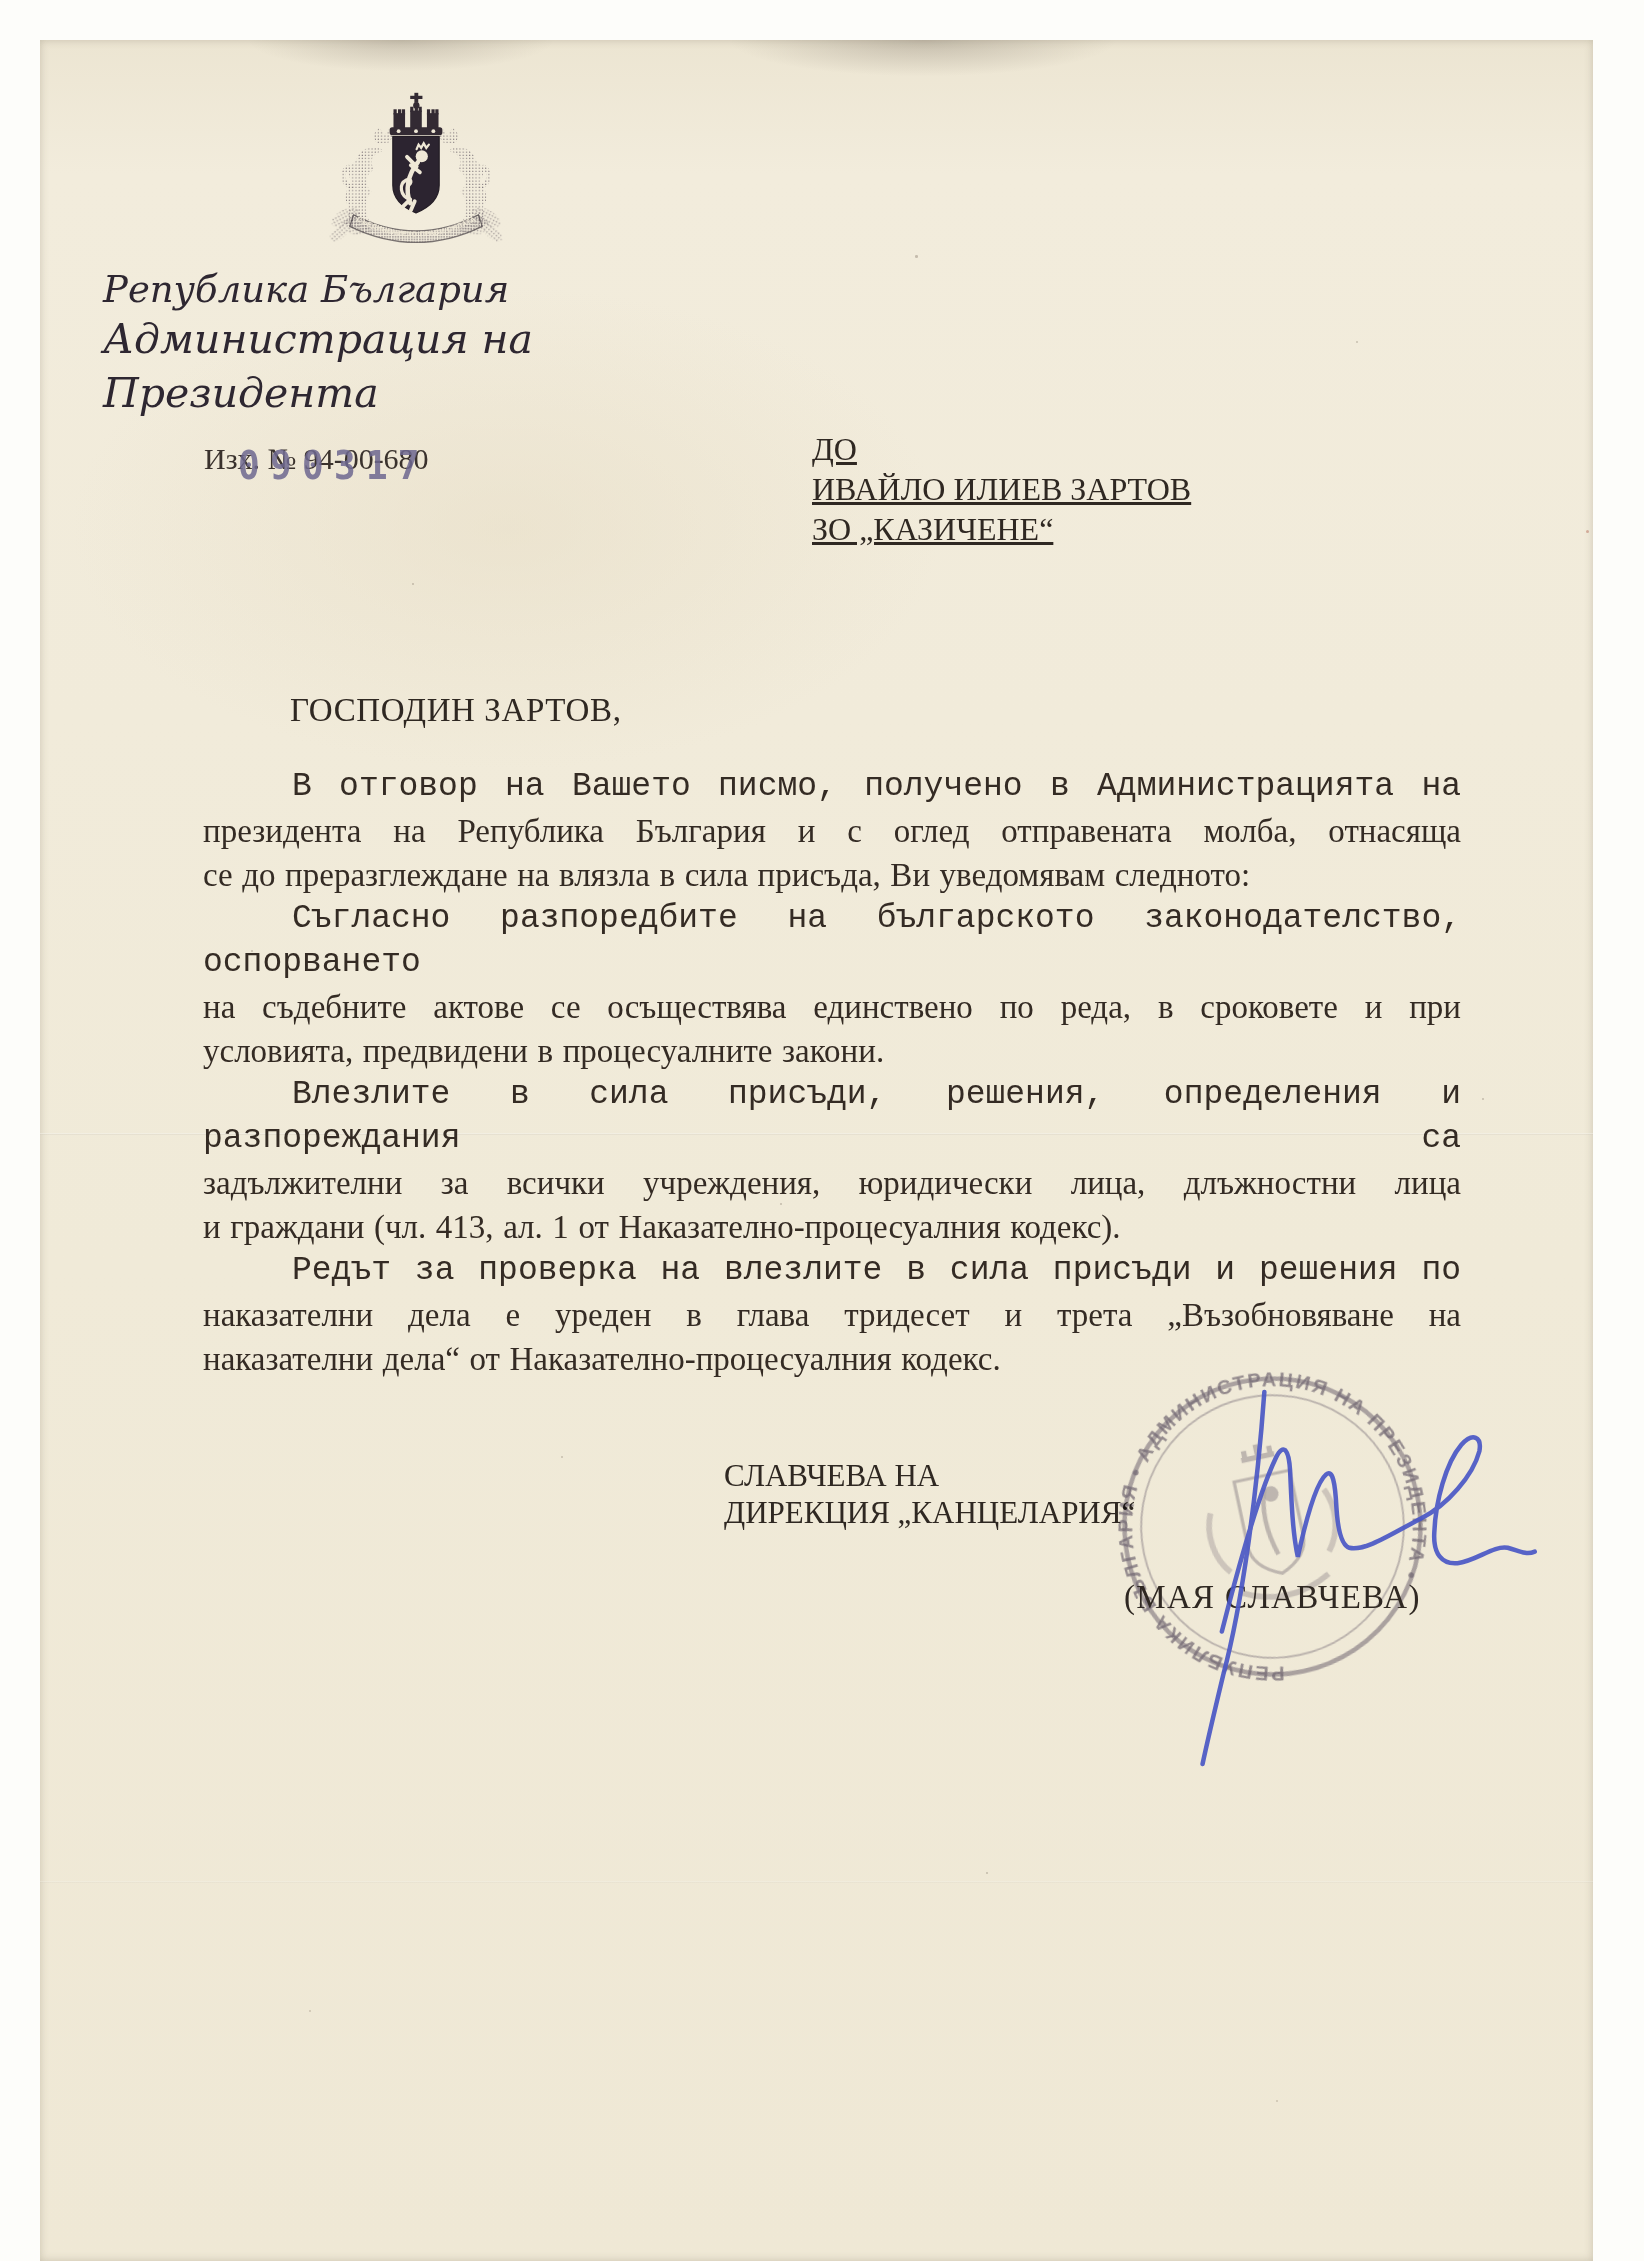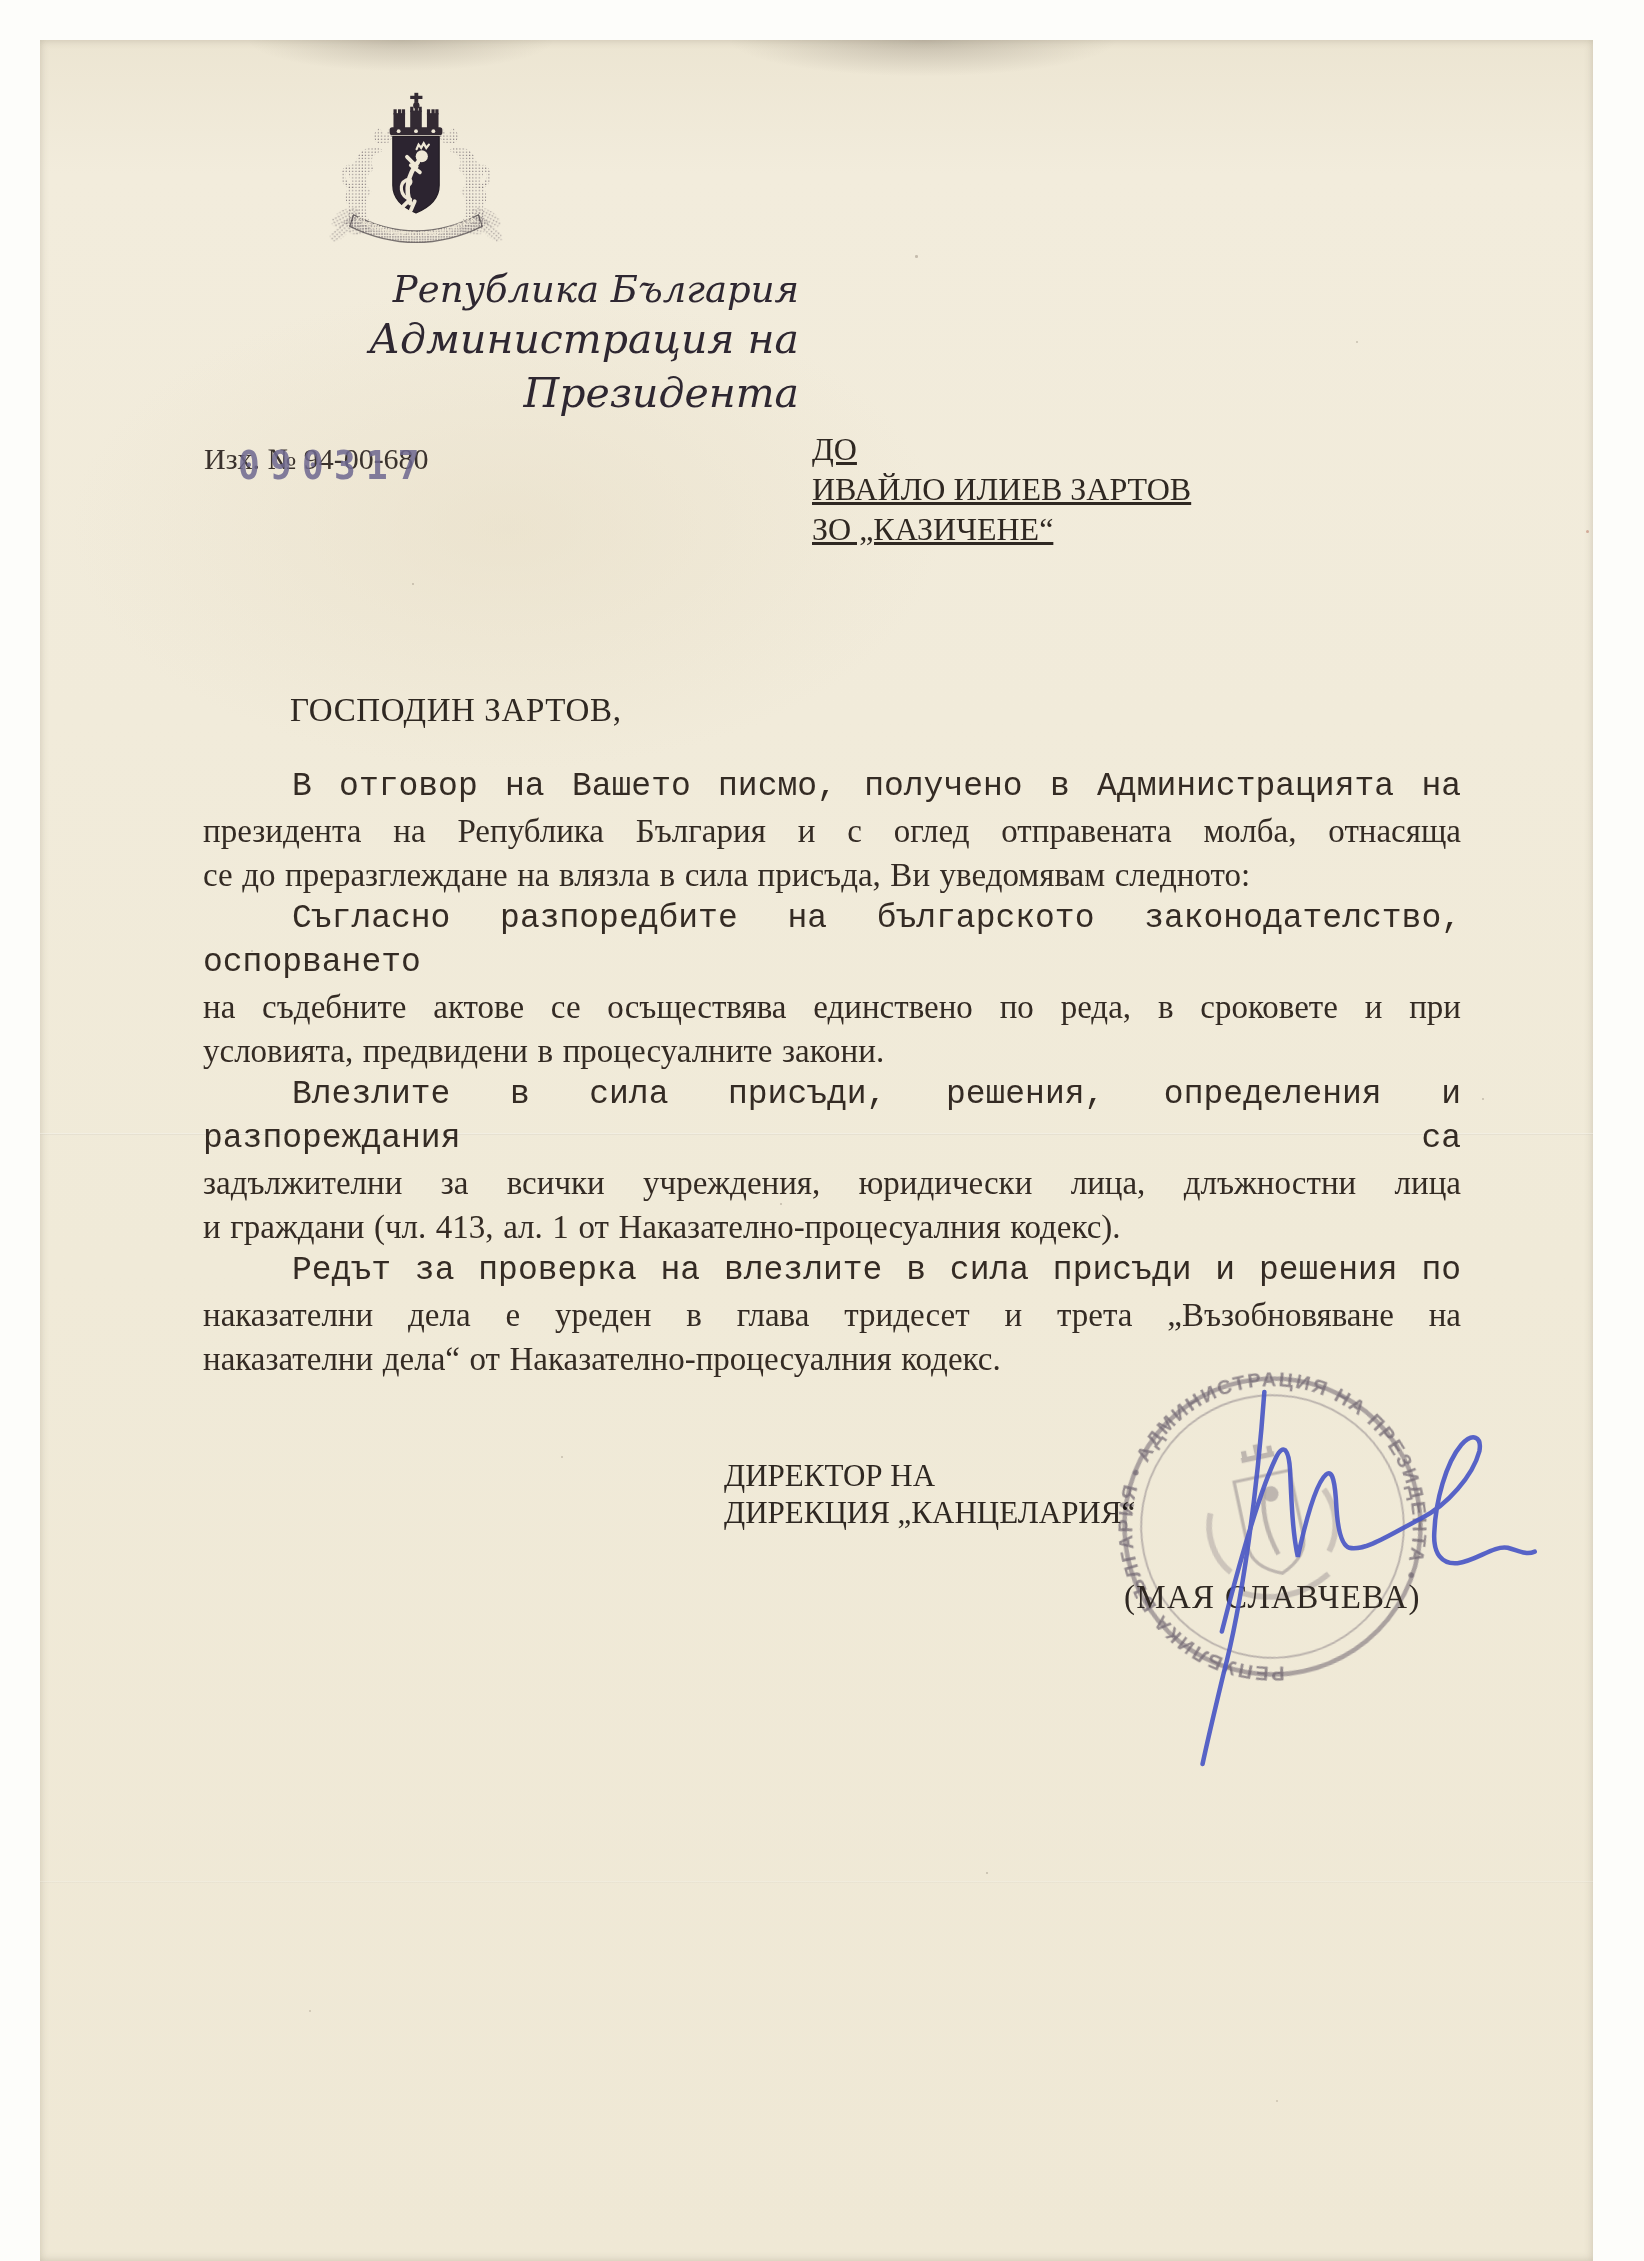--- a/index.html
+++ b/index.html
@@ -10,21 +10,21 @@
            radial-gradient(ellipse 219px 45px at 361px 0px, rgba(70,58,48,.20), transparent 70%),
            radial-gradient(ellipse 277px 52px at 883px 0px, rgba(70,58,48,.24), transparent 70%),
            radial-gradient(ellipse 580px 322px at 30% 22%, rgba(230,220,196,.5), transparent 75%),
            linear-gradient(180deg,#ece5d2 0%, #f2ecdc 6%, #f0ead8 55%, #efe8d5 100%);
          box-shadow:0 0 9px rgba(90,80,60,.25) inset;}
   .crease{position:absolute;left:0;width:100%;height:1.9px;
           background:linear-gradient(180deg, rgba(255,255,250,.55), rgba(110,95,78,.12));}
   .speck{position:absolute;border-radius:50%;}
   
   .emblem{position:absolute;left:276px;top:50px;}
-  .letterhead{position:absolute;left:63px;top:227px;width:696px;text-align:right;color:#2e2731;}
+  .letterhead{position:absolute;left:63px;top:227px;width:696px;text-align:left;color:#2e2731;}
   .lh1{font:italic 400 37px/45px "DejaVu Serif", serif;}
   .lh2{font:italic 400 41px/54px "DejaVu Serif", serif;}
   .refno{position:absolute;left:164px;top:353px;font:400 30px/36px "Liberation Serif",serif;color:#3a322d;margin-top:48px;}
   .digits{position:absolute;left:198px;top:406px;font:700 36px/39px "DejaVu Sans Mono",monospace;
           color:#6e6890;letter-spacing:10.3px;opacity:.85;transform:scaleY(1.08);}
   .addr{position:absolute;left:772px;top:389px;font:400 32px/40px "Liberation Serif",serif;color:#2f2822;text-decoration:underline;}
   
   .salut{position:absolute;left:250px;top:648px;font:400 33px/44px "Liberation Serif",serif;color:#2f2822;letter-spacing:0.6px;}
   .bodycol{position:absolute;left:163px;top:725px;width:1258px;color:#342b24;}
   .bl{font:400 33px/44px "Liberation Serif",serif;text-align:justify;text-align-last:justify;
@@ -167,21 +167,21 @@
       <div class="bl last">условията, предвидени в процесуалните закони.</div>
       <div class="bl first">Влезлите в сила присъди, решения, определения и разпореждания са</div>
       <div class="bl">задължителни за всички учреждения, юридически лица, длъжностни лица</div>
       <div class="bl last">и граждани (чл. 413, ал. 1 от Наказателно-процесуалния кодекс).</div>
       <div class="bl first">Редът за проверка на влезлите в сила присъди и решения по</div>
       <div class="bl">наказателни дела е уреден в глава тридесет и трета „Възобновяване на</div>
       <div class="bl last">наказателни дела“ от Наказателно-процесуалния кодекс.</div>
     </div>
 
     <div class="sigtitle">
-      <div>ДИРЕКТОР НА</div>
+      <div>СЛАВЧЕВА НА</div>
       <div>ДИРЕКЦИЯ „КАНЦЕЛАРИЯ“</div>
     </div>
 
     <svg class="seal" viewBox="0 0 480 480">
       <g opacity=".8">
         <circle cx="240" cy="240" r="230" fill="none" stroke="rgba(100,90,118,.6)" stroke-width="7"></circle>
         <circle cx="240" cy="240" r="204" fill="none" stroke="rgba(100,90,118,.45)" stroke-width="3"></circle>
         <defs>
             <path id="sealRing" d="M240 458 A218 218 0 1 1 240.01 458"></path>
           </defs>

